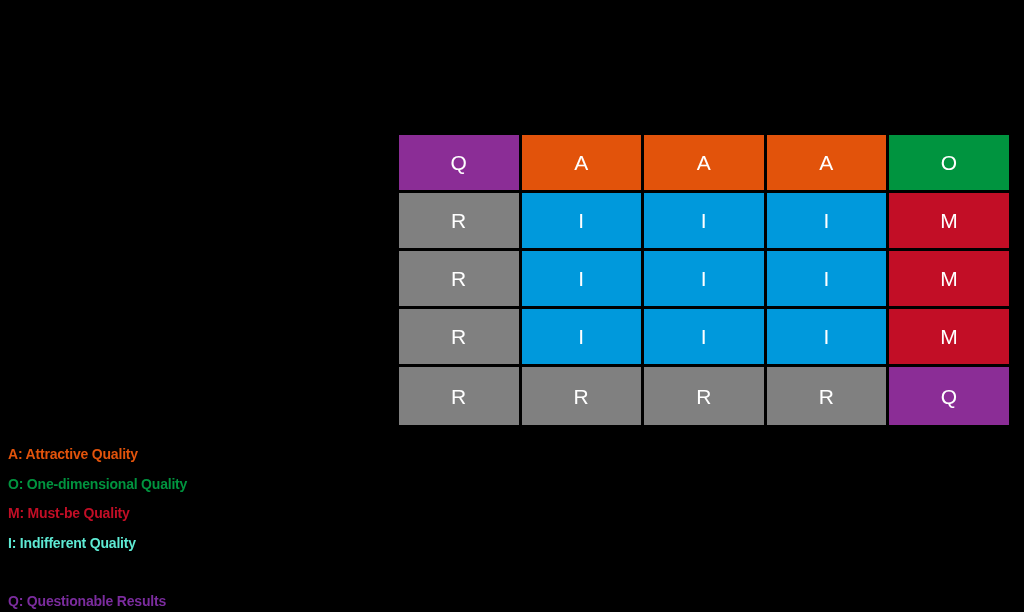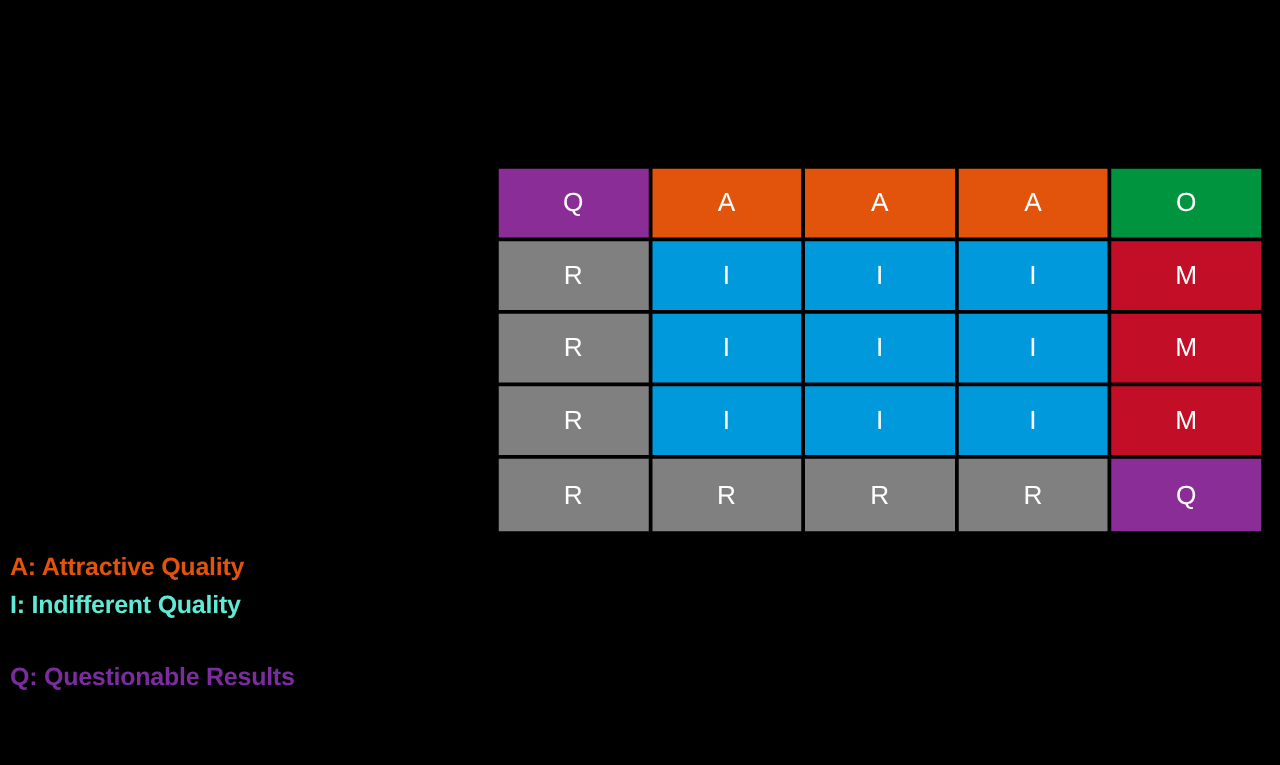--- a/index.html
+++ b/index.html
@@ -58,21 +58,21 @@
 
   
   #legend {
     position: absolute;
     left: 8px;
     top: 440px;
     width: 380px;
   }
   .legend-line {
     font-family: "Liberation Sans", sans-serif;
-    font-size: 20px;
+    font-size: 14px;
     font-weight: bold;
     line-height: 29.5px;
     white-space: nowrap;
     letter-spacing: -0.2px;
     user-select: none;
   }
   .legend-line.spacer-before {
     margin-top: 29px;
   }
   .l-A { color: #E2530B; }
@@ -87,15 +87,17 @@
 <div id="kano-grid">
     <div class="grid-row"><div class="cell c-Q">Q</div><div class="cell c-A">A</div><div class="cell c-A">A</div><div class="cell c-A">A</div><div class="cell c-O">O</div></div>
     <div class="grid-row"><div class="cell c-R">R</div><div class="cell c-I">I</div><div class="cell c-I">I</div><div class="cell c-I">I</div><div class="cell c-M">M</div></div>
     <div class="grid-row"><div class="cell c-R">R</div><div class="cell c-I">I</div><div class="cell c-I">I</div><div class="cell c-I">I</div><div class="cell c-M">M</div></div>
     <div class="grid-row"><div class="cell c-R">R</div><div class="cell c-I">I</div><div class="cell c-I">I</div><div class="cell c-I">I</div><div class="cell c-M">M</div></div>
     <div class="grid-row"><div class="cell c-R">R</div><div class="cell c-R">R</div><div class="cell c-R">R</div><div class="cell c-R">R</div><div class="cell c-Q">Q</div></div>
   </div>
 
 <div id="legend">
     <div class="legend-line l-A" style="color: rgb(226, 83, 11);">A: Attractive Quality</div>
+    <div class="legend-line l-O" style="color: rgb(0, 148, 63);">O: One-dimensional Quality</div>
+    <div class="legend-line l-M" style="color: rgb(194, 14, 38);">M: Must-be Quality</div>
     <div class="legend-line l-I" style="color: #5eead4;">I: Indifferent Quality</div>
     <div class="legend-line l-Q spacer-before" style="color: rgb(123, 44, 158);">Q: Questionable Results</div>
   </div>
 
 </body></html>

